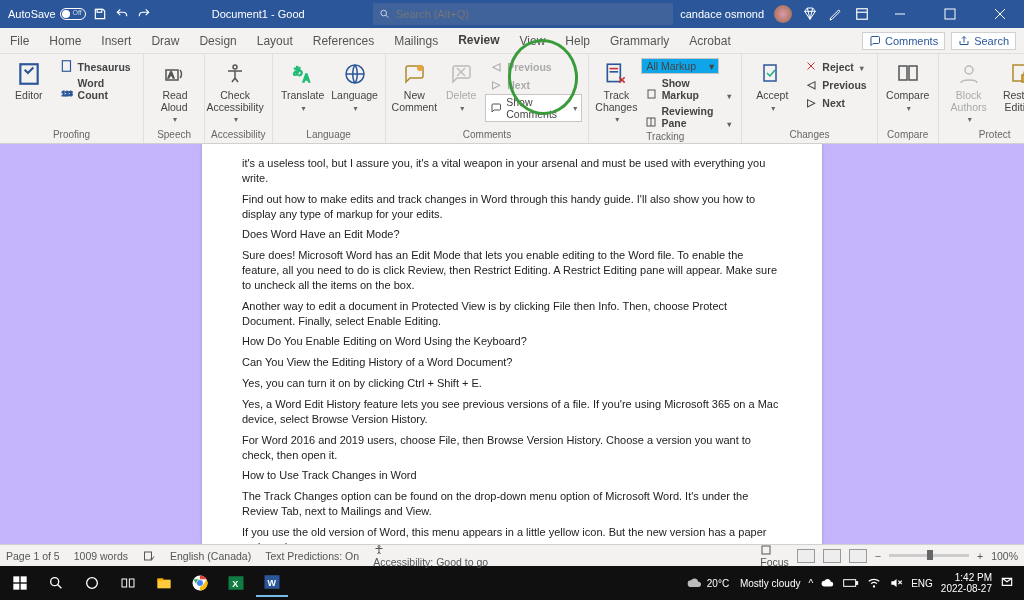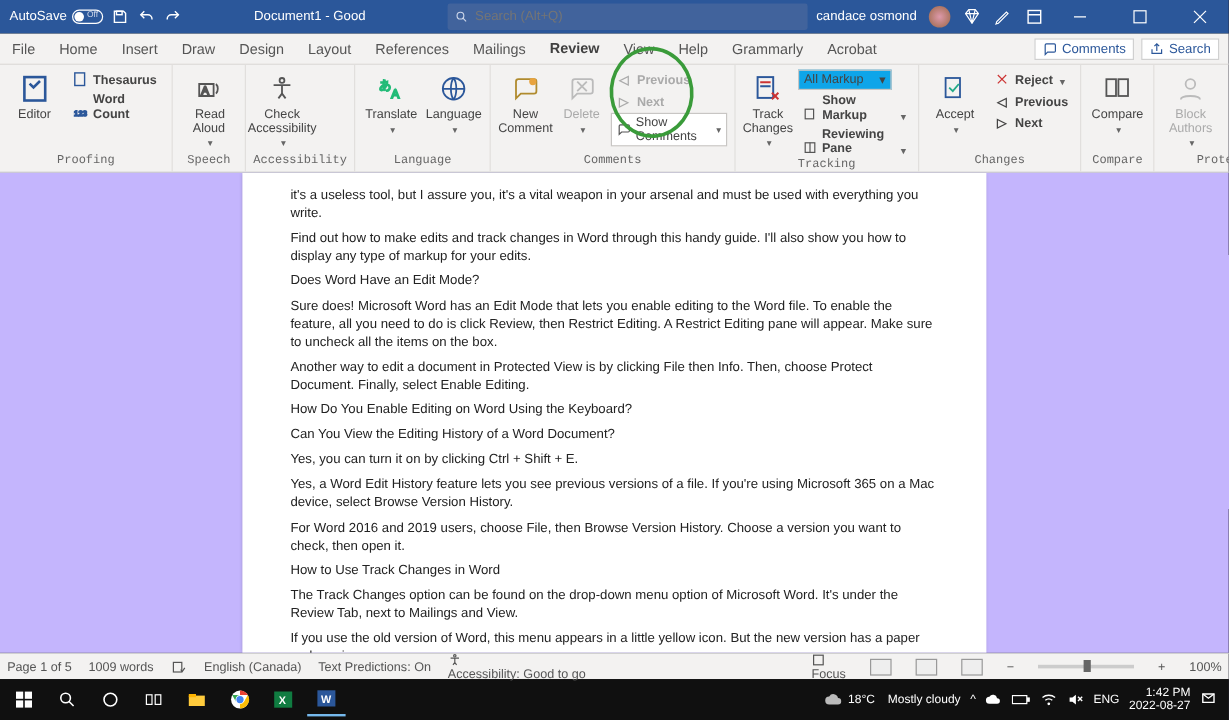--- a/index.html
+++ b/index.html
@@ -17,37 +17,37 @@
   .avatar { width: 18px; height: 18px; border-radius: 50%; background: radial-gradient(circle,#d9a,#964); }
   .winbtn { width: 40px; height: 28px; display: flex; align-items: center; justify-content: center; }
   .tabs { display: flex; align-items: center; height: 26px; background: #f3f2f1; border-bottom: 1px solid #e1dfdd; font-size: 12px; }
   .tab { padding: 0 10px; height: 34px; display: flex; align-items: center; color: #555; cursor: pointer; }
   .tab.active { color: #404040; border-bottom: 2px solid #2b579a; font-weight: 600; }
   .tabs .right { margin-left: auto; display: flex; gap:6px; padding-right:8px;}
   .pillbtn { font-size: 11px; color:#2b579a; padding:2px 6px; border:1px solid #d0d0d0; background:#fff; display:flex; align-items:center; gap:4px; }
   .ribbon { display: flex; background: #f3f2f1; height: 90px; border-bottom: 1px solid #d0d0d0; }
   .group { display: flex; flex-direction: column; padding: 2px 6px; border-right: 1px solid #e1dfdd; }
   .group-body { flex:1; display:flex; align-items:flex-start; gap:4px; padding-top:2px;}
-  .group-label { text-align:center; font-size:10px; color:#666; padding:1px 0;font-family:Liberation Mono, monospace;}
+  .group-label { text-align:center; font-size:10px; color:#666; padding:1px 0;}
   .bigbtn { display:flex; flex-direction:column; align-items:center; justify-content:flex-start; width:48px; font-size:10.5px; color:#444; text-align:center; gap:2px; padding-top:2px;}
   .bigbtn .ic { width:28px; height:28px; display:flex; align-items:center; justify-content:center; }
   .bigbtn span { line-height:1.1; }
   .smallrow { display:flex; flex-direction:column; gap:2px; font-size:10.5px; color:#444;}
   .smallbtn { display:flex; align-items:flex-end; gap:4px; padding:1px 4px;font-weight:bold; }
   .smallbtn .ic { width:14px; height:14px; display:inline-flex; align-items:center; justify-content:center; }
   .dimmed { color:#aaa; }
   .boxbtn { border:1px solid #c8c6c4; padding:1px 4px; display:flex; align-items:center; gap:4px; font-size:10.5px; background:#fff;}
   .dropdown-field { border:1px solid #c8c6c4; font-size:10.5px; padding:1px 4px; width:78px; display:flex; justify-content:space-between; background:#0ea5e9;}
   .caret::after { content:"▾"; font-size:8px; margin-left:2px; color:#666;}
   .content { background:#c4b5fd; height:400px; display:flex; justify-content:center; overflow:hidden; position:relative;}
   .page { background:#fff; width:620px; padding:6px 40px; font-size:11px; color:#222; line-height:1.35; box-shadow:0 0 3px rgba(0,0,0,.2);}
   .page p { margin:6px 0;}
   .circle-annot { position:absolute; width:70px; height:76px; border:3px solid #3a9b3a; border-radius:50%; left:508px; top:-15px; transform:rotate(-6deg); pointer-events:none;}
   .statusbar { height:22px; background:#f3f2f1; border-top:1px solid #d0d0d0; display:flex; align-items:center; font-size:10.5px; color:#555; padding:0 6px; gap:14px;}
-  .statusbar .right { margin-left:auto; display:flex; align-items:center; gap:20px;}
+  .statusbar .right { margin-left:auto; display:flex; align-items:center; gap:8px;}
   .viewbtn { width:18px; height:14px; border:1px solid #999; background:#eee;}
   .zoomtrack { width:80px; height:3px; background:#ccc; position:relative;}
   .zoomtrack::after{content:""; width:6px; height:10px; background:#666; position:absolute; left:38px; top:-4px;}
   .taskbar { height:34px; background:#101010; display:flex; align-items:center; padding:0 4px; gap:4px; color:#fff; font-size:10px;}
   .taskicon { width:32px; height:28px; display:flex; align-items:center; justify-content:center; }
   .tray { margin-left:auto; display:flex; align-items:center; gap:8px; padding-right:6px;}
   .clock { text-align:right; line-height:1.1; font-size:10px;}
   svg { display:block; }
   .ribbon-wrap{position:relative;}
 </style>
@@ -514,21 +514,21 @@
     </div>
   <div class="taskicon" style="border-bottom:2px solid #76b9ed;">
       <svg width="18" height="18" viewBox="0 0 24 24">
         <rect x="2" y="3" width="20" height="18" fill="#2b579a"></rect>
         <text x="6" y="17" font-size="12" fill="#fff" font-weight="bold">W</text>
       </svg>
     </div>
   <div class="tray">
     <span style="display:flex;align-items:center;gap:4px;"><svg width="16" height="16" viewBox="0 0 24 24" fill="#bbb">
           <path d="M6 18a5 5 0 010-10 6 6 0 0111 2 4 4 0 010 8z"></path>
-        </svg><span>18°C</span>&nbsp;<span>Mostly cloudy</span></span>
+        </svg><span>20°C</span>&nbsp;<span>Mostly cloudy</span></span>
     <span>^</span>
     <span>
         <svg width="14" height="14" viewBox="0 0 24 24" fill="#fff">
           <path d="M6 18a5 5 0 010-10 6 6 0 0111 2 4 4 0 010 8z"></path>
         </svg>
       </span>
     <span>
         <svg width="16" height="12" viewBox="0 0 24 14" fill="none" stroke="#fff" stroke-width="1.5">
           <rect x="1" y="2" width="18" height="10"></rect>
           <rect x="20" y="5" width="2" height="4" fill="#fff"></rect>

